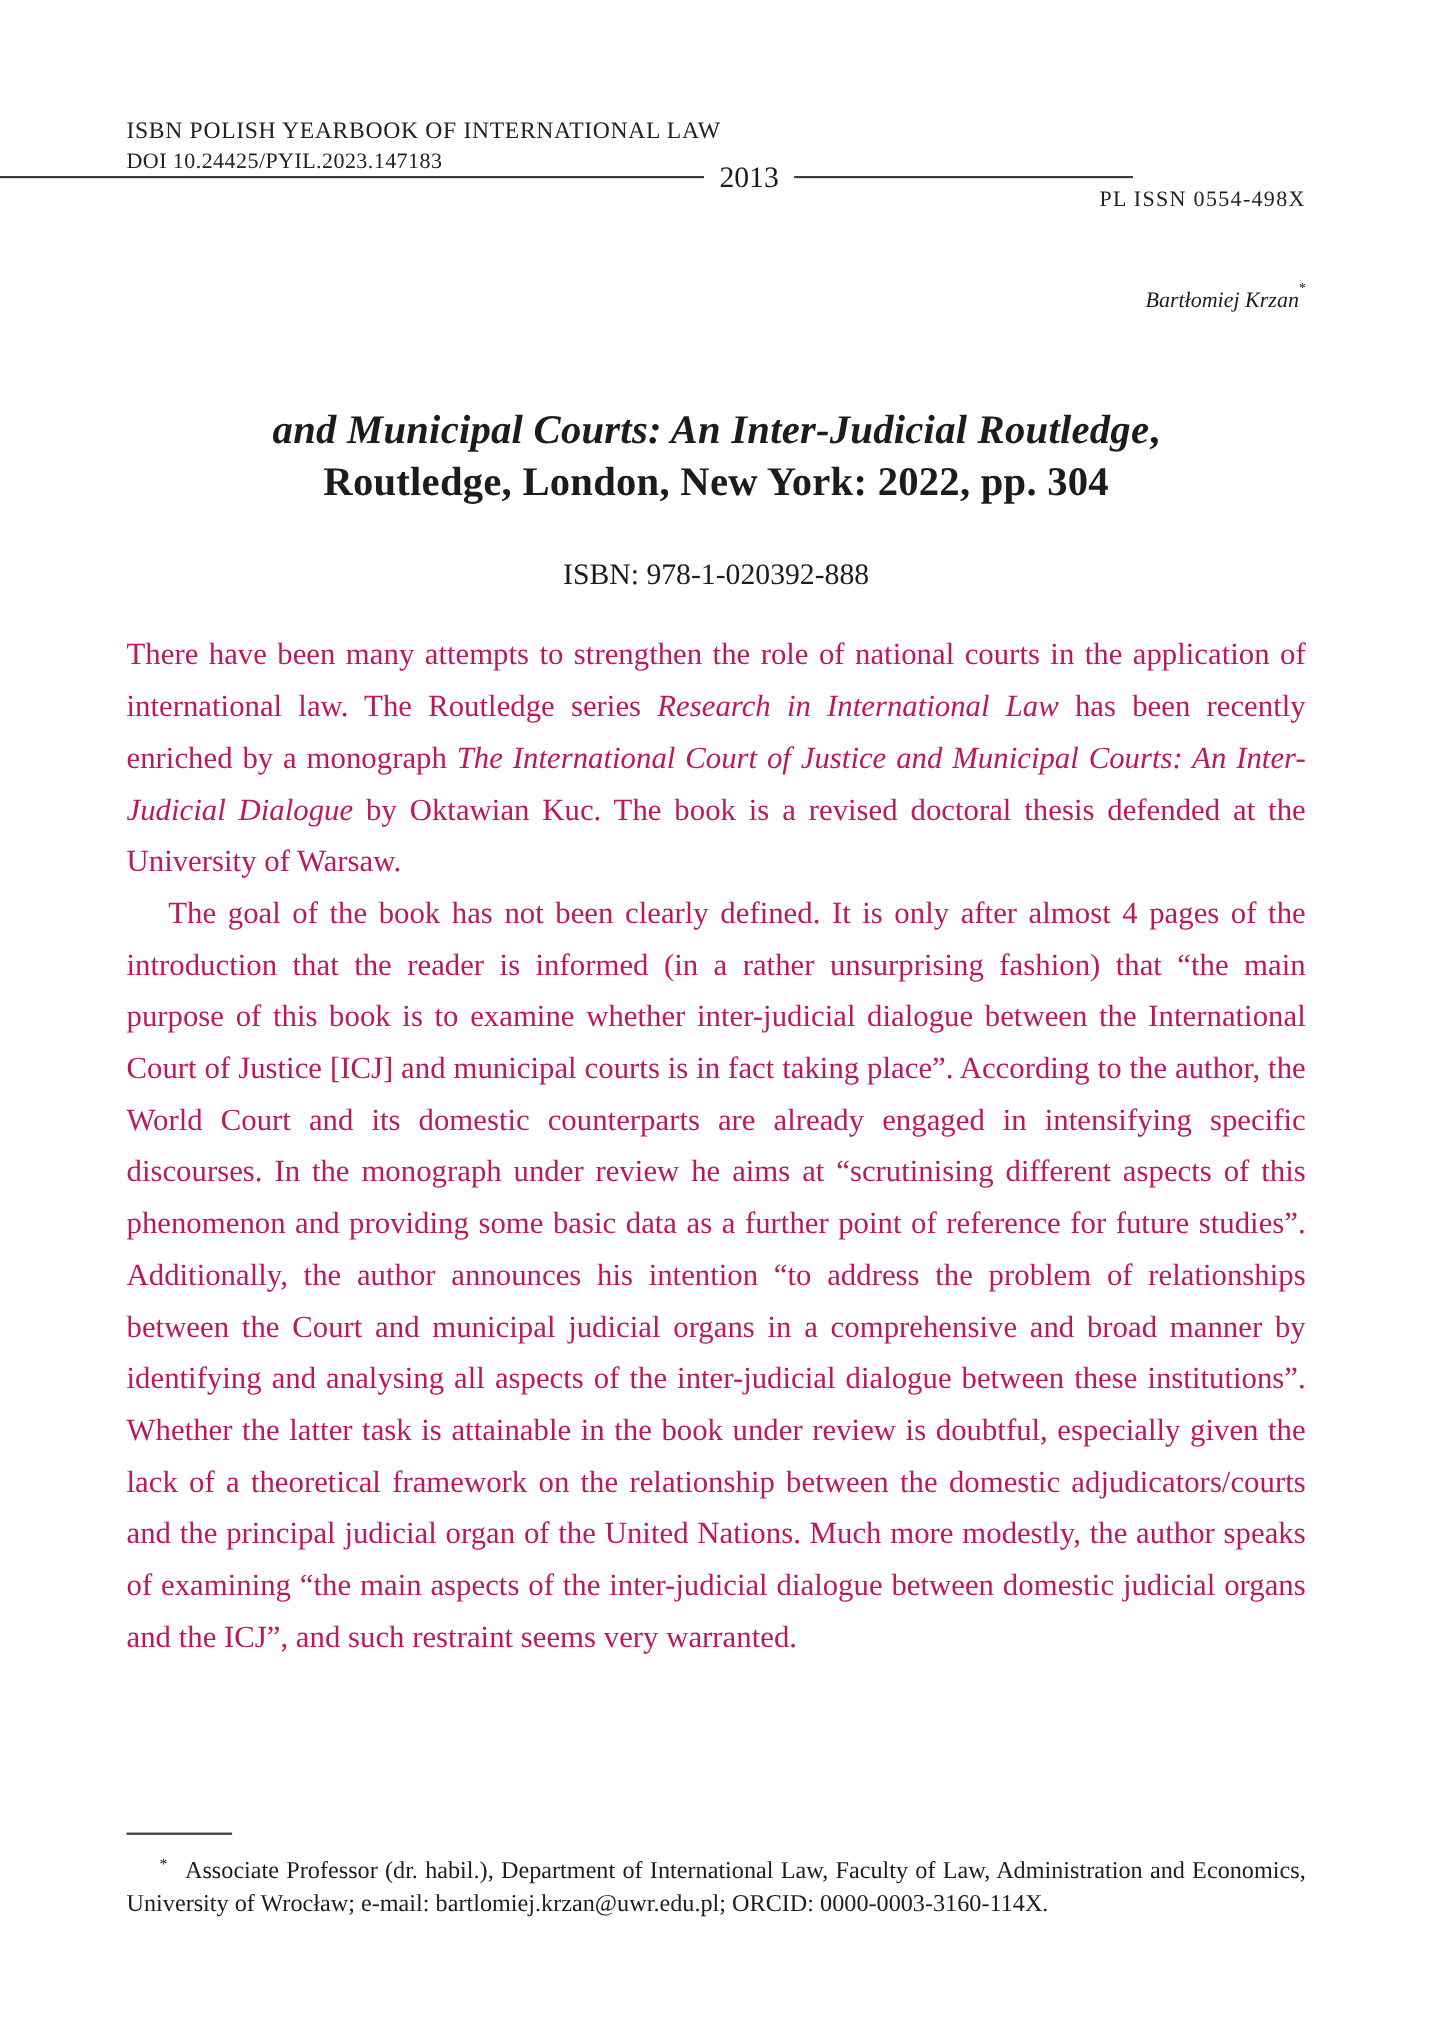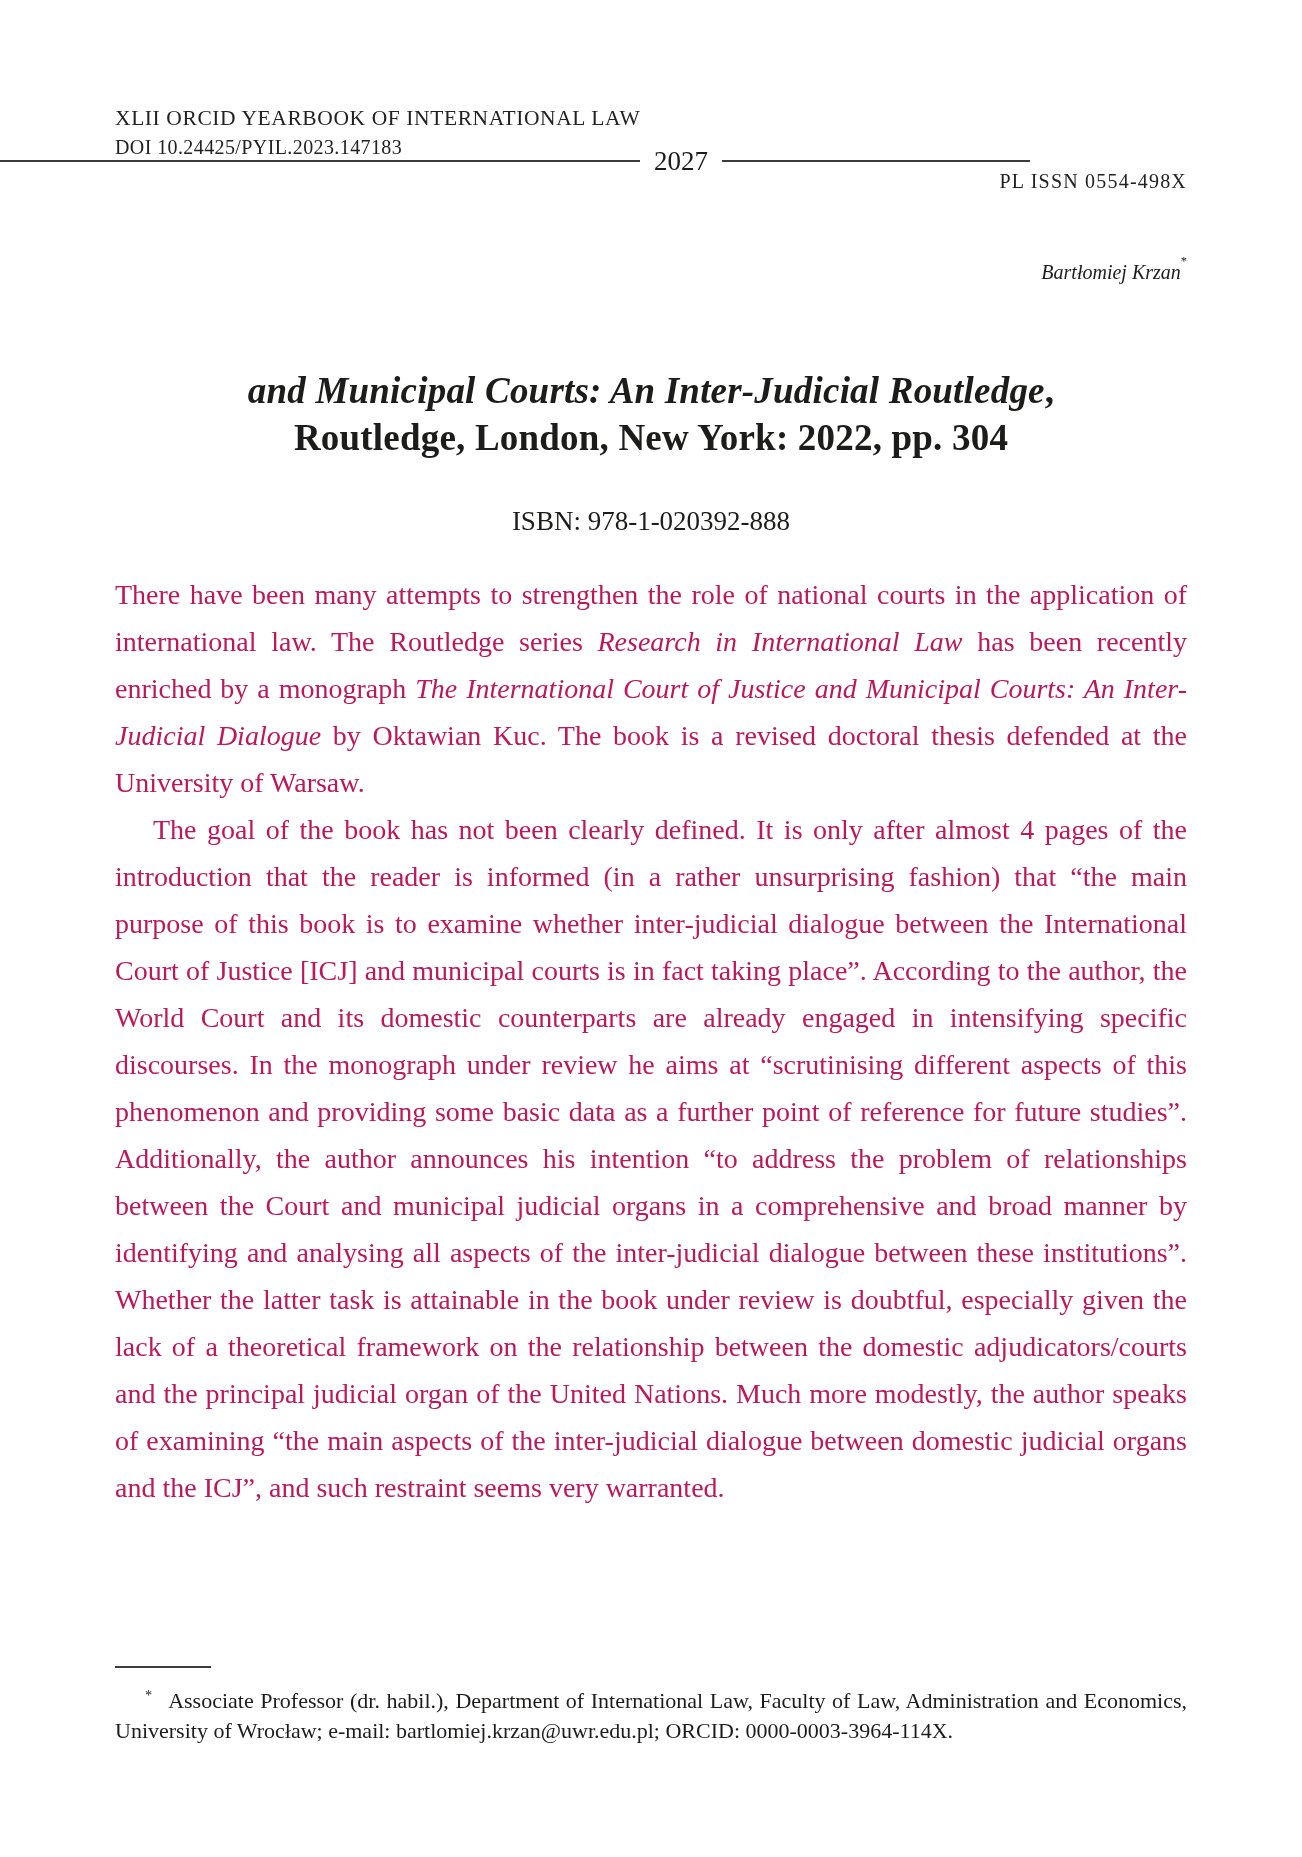--- a/index.html
+++ b/index.html
@@ -135,25 +135,25 @@
     vertical-align: 8px;
     margin-right: 16px;
   }
 </style>
 </head>
 <body>
 
 <div class="page">
 
   <header>
-    <div class="journal-title">XLII ORCID YEARBOOK OF INTERNATIONAL LAW</div>
+    <div class="journal-title">ISBN POLISH YEARBOOK OF INTERNATIONAL LAW</div>
     <div class="doi">DOI 10.24425/PYIL.2023.147183</div>
     <div class="rule-row">
       <div class="rule-seg rule-left"></div>
-      <div class="year">2027</div>
+      <div class="year">2013</div>
       <div class="rule-seg rule-right"></div>
     </div>
     <div class="issn">PL ISSN 0554-498X</div>
   </header>
 
   <div class="author-line">
     <span>Bartłomiej Krzan</span><sup>*</sup>
   </div>
 
   <h1 class="book-title">
@@ -164,17 +164,17 @@
   <div class="isbn">ISBN: 978-1-020392-888</div>
 
   <main class="review-body">
     <p class="body-para"><span>There have been many attempts to strengthen the role of national courts in the application of international law. The Routledge series </span><span class="seg-i">Research in International Law</span><span> has been recently enriched by a monograph </span><span class="seg-i">The International Court of Justice and Municipal Courts: An Inter-Judicial Dialogue</span><span> by Oktawian Kuc. The book is a revised doctoral thesis defended at the University of Warsaw.</span></p>
     <p class="body-para indent"><span>The goal of the book has not been clearly defined. It is only after almost 4 pages of the introduction that the reader is informed (in a rather unsurprising fashion) that “the main purpose of this book is to examine whether inter-judicial dialogue between the International Court of Justice [ICJ] and municipal courts is in fact taking place”. According to the author, the World Court and its domestic counterparts are already engaged in intensifying specific discourses. In the monograph under review he aims at “scrutinising different aspects of this phenomenon and providing some basic data as a further point of reference for future studies”. Additionally, the author announces his intention “to address the problem of relationships between the Court and municipal judicial organs in a comprehensive and broad manner by identifying and analysing all aspects of the inter-judicial dialogue between these institutions”. Whether the latter task is attainable in the book under review is doubtful, especially given the lack of a theoretical framework on the relationship between the domestic adjudicators/courts and the principal judicial organ of the United Nations. Much more modestly, the author speaks of examining “the main aspects of the inter-judicial dialogue between domestic judicial organs and the ICJ”, and such restraint seems very warranted.</span></p>
   </main>
 
   <footer class="footnote-area">
     <div class="footnote-rule"></div>
     <p class="footnote">
-      <sup>*</sup><span>Associate Professor (dr. habil.), Department of International Law, Faculty of Law, Administration and Economics, University of Wrocław; e-mail: bartlomiej.krzan@uwr.edu.pl; ORCID: 0000-0003-3964-114X.</span>
+      <sup>*</sup><span>Associate Professor (dr. habil.), Department of International Law, Faculty of Law, Administration and Economics, University of Wrocław; e-mail: bartlomiej.krzan@uwr.edu.pl; ORCID: 0000-0003-3160-114X.</span>
     </p>
   </footer>
 
 </div>
 
 </body></html>

